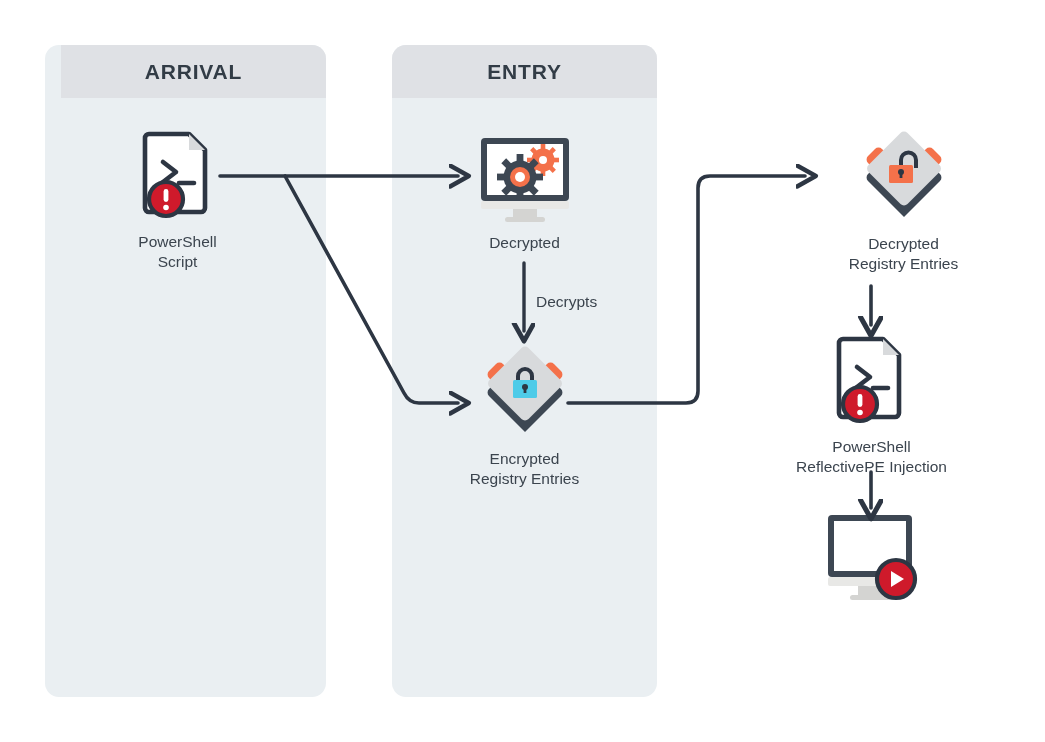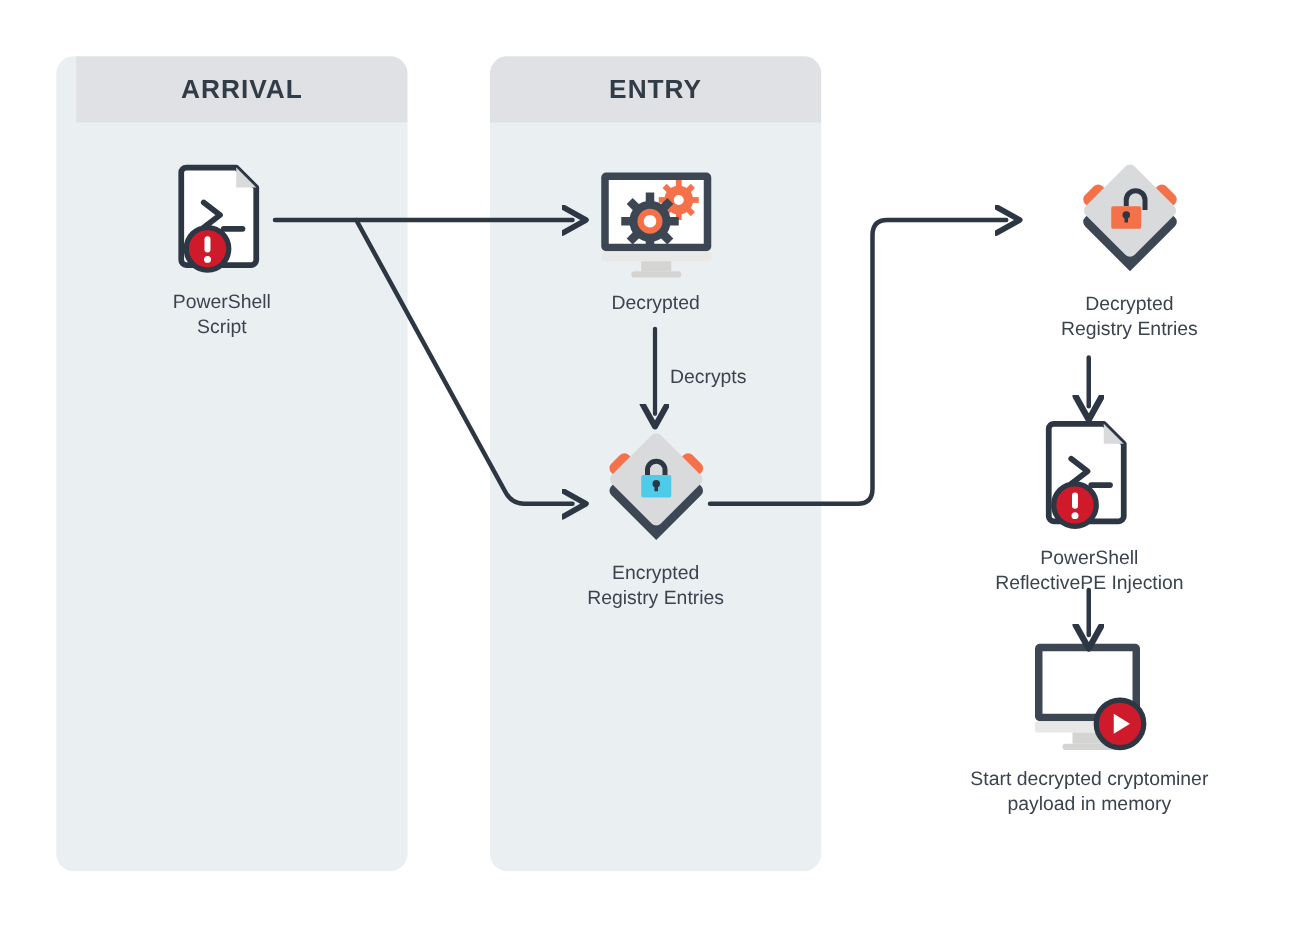--- a/index.html
+++ b/index.html
@@ -220,22 +220,20 @@
       <svg width="100" height="92" viewBox="0 0 100 92">
         <rect x="6" y="2" width="84" height="62" rx="4" fill="#3d4753"></rect>
         <rect x="12" y="8" width="72" height="50" fill="#ffffff"></rect>
         <rect x="6" y="64" width="84" height="9" rx="2" fill="#e8e8e6"></rect>
         <rect x="36" y="73" width="26" height="9" fill="#d4d4d2"></rect>
         <rect x="28" y="82" width="42" height="5" rx="2.5" fill="#d4d4d2"></rect>
         <circle cx="74" cy="66" r="19" fill="#cf1a2b" stroke="#2d3643" stroke-width="4.2"></circle>
         <path d="M69 58 l13 8 l-13 8 z" fill="#ffffff"></path>
       </svg>
     </span>
-    <div class="node-label">Start decrypted cryptominer
-payload in memory</div>
   </div>
 
   <svg id="connectors" viewBox="0 0 1045 742">
     <defs>
       <marker id="arrowhead" markerWidth="9" markerHeight="9" refX="2.4" refY="3.3" orient="auto" markerUnits="strokeWidth">
         <path d="M0.2 0.4 L5.4 3.3 L0.2 6.2" fill="none" stroke="#2d3643" stroke-width="1.25" stroke-linecap="round" stroke-linejoin="round"></path>
       </marker>
       <marker id="arrowhead-down" markerWidth="9" markerHeight="9" refX="2.4" refY="3.3" orient="auto" markerUnits="strokeWidth">
         <path d="M0.2 0.4 L5.4 3.3 L0.2 6.2" fill="none" stroke="#2d3643" stroke-width="1.4" stroke-linecap="round" stroke-linejoin="round"></path>
       </marker>

